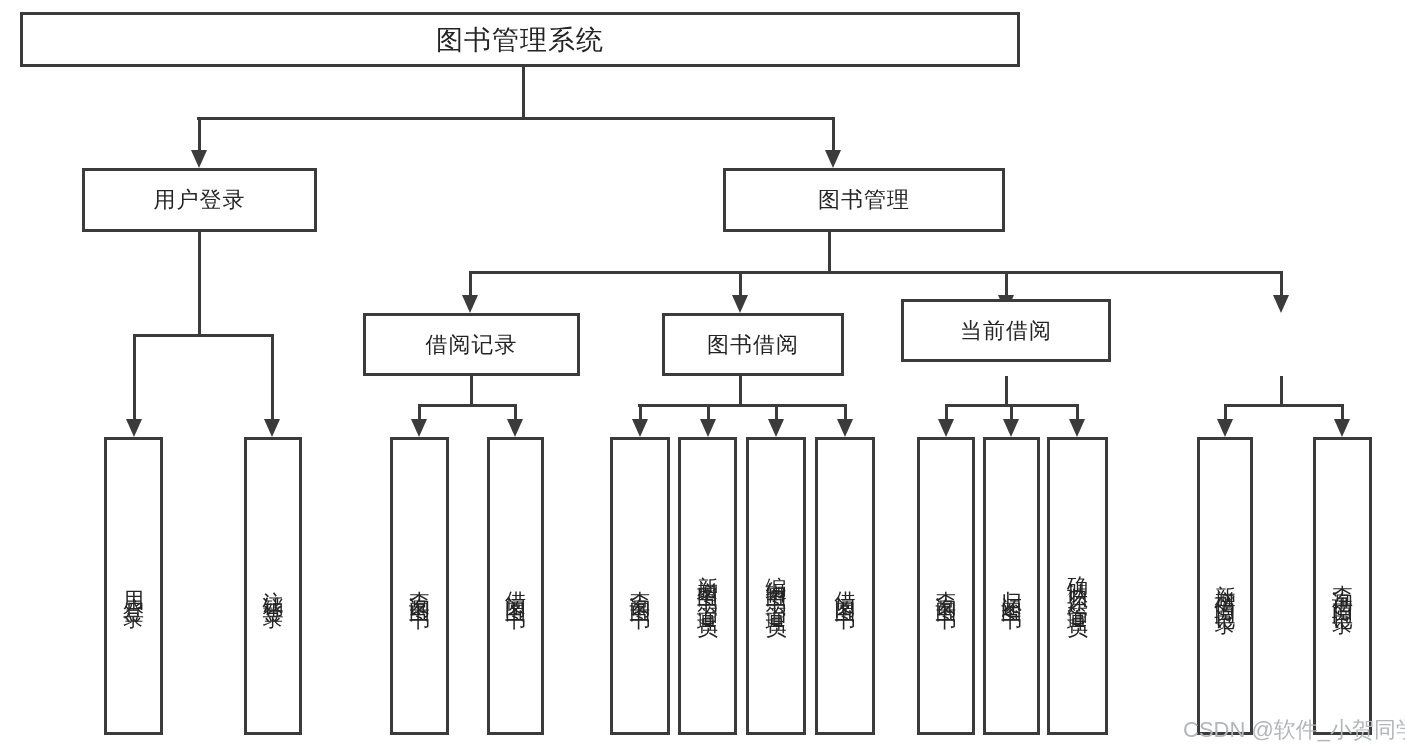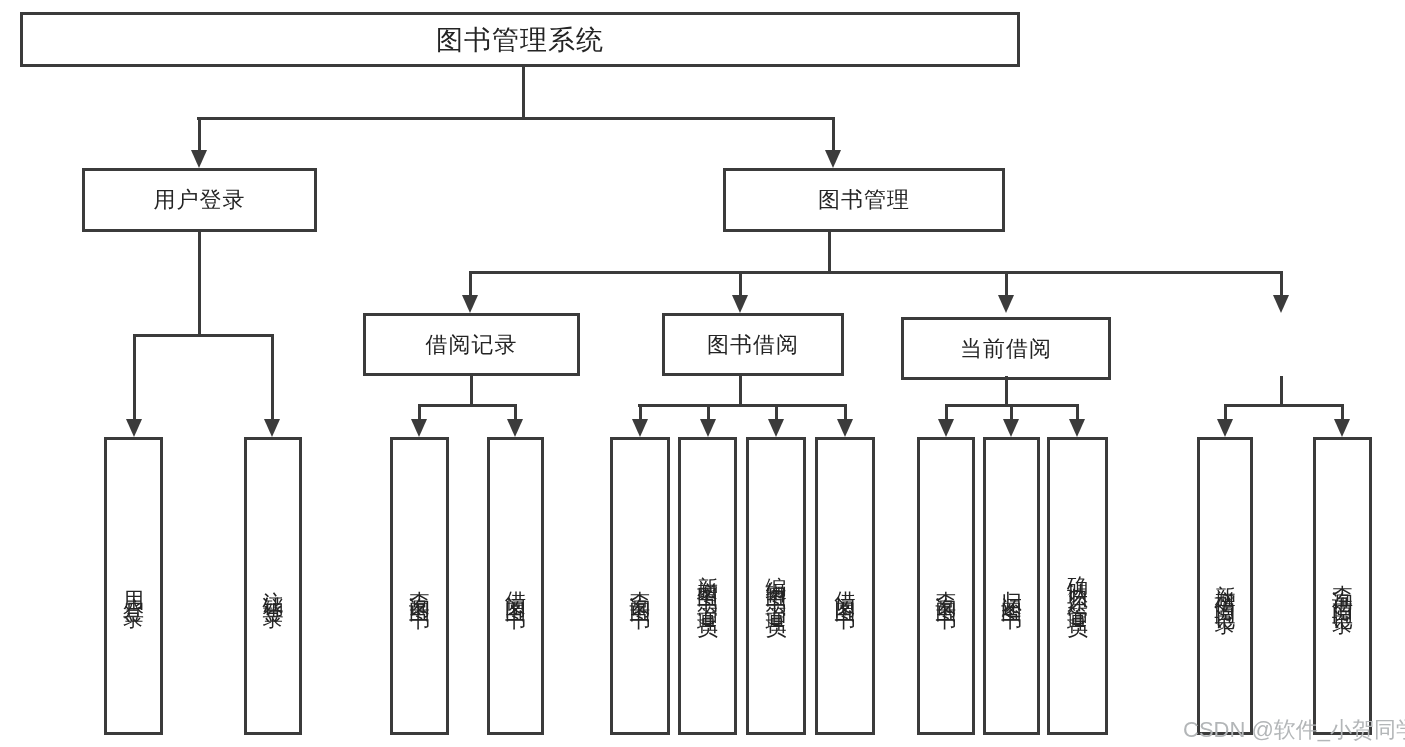--- a/index.html
+++ b/index.html
@@ -91,21 +91,21 @@
   <div class="arrow" style="left:998px;top:295px;"></div>
   <div class="vline" style="left:1280px;top:271px;height:26px;"></div>
   <div class="arrow" style="left:1273px;top:295px;"></div>
 
   <div class="node h" style="left:363px;top:313px;width:217px;height:63px;">
     <span>借阅记录</span>
   </div>
   <div class="node h" style="left:662px;top:313px;width:182px;height:63px;">
     <span>图书借阅</span>
   </div>
-  <div class="node h" style="left:901px;top:317px;width:210px;height:63px;">
+  <div class="node h" style="left:901px;top:299px;width:210px;height:63px;">
     <span>当前借阅</span>
   </div>
 
   <div class="vline" style="left:470px;top:376px;height:31px;"></div>
   <div class="hline" style="left:418px;top:404px;width:99px;"></div>
   <div class="vline" style="left:418px;top:404px;height:17px;"></div>
   <div class="arrow" style="left:411px;top:419px;"></div>
   <div class="vline" style="left:514px;top:404px;height:17px;"></div>
   <div class="arrow" style="left:507px;top:419px;"></div>
 

